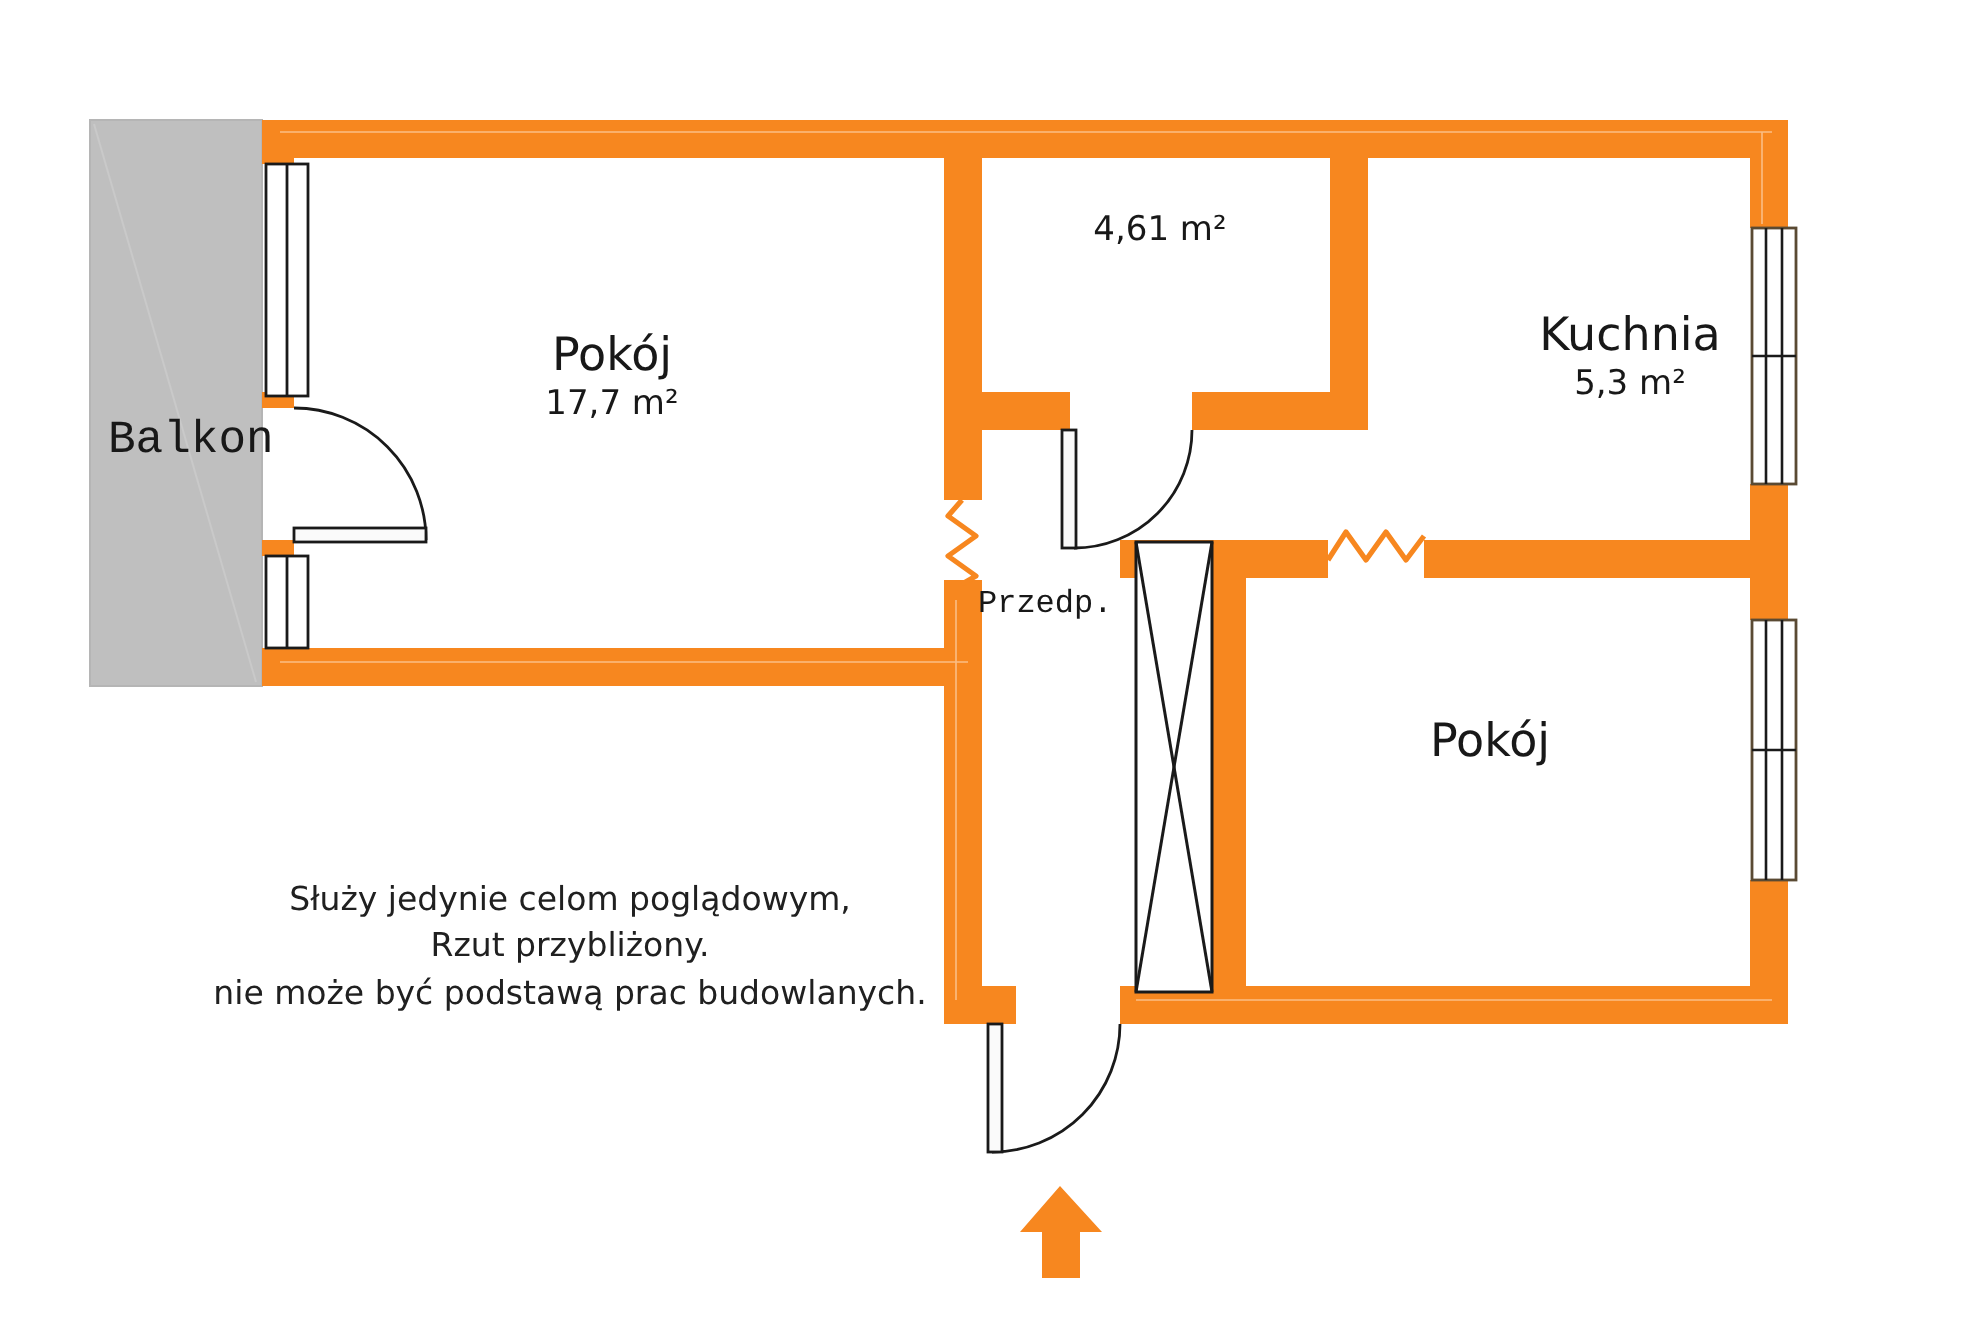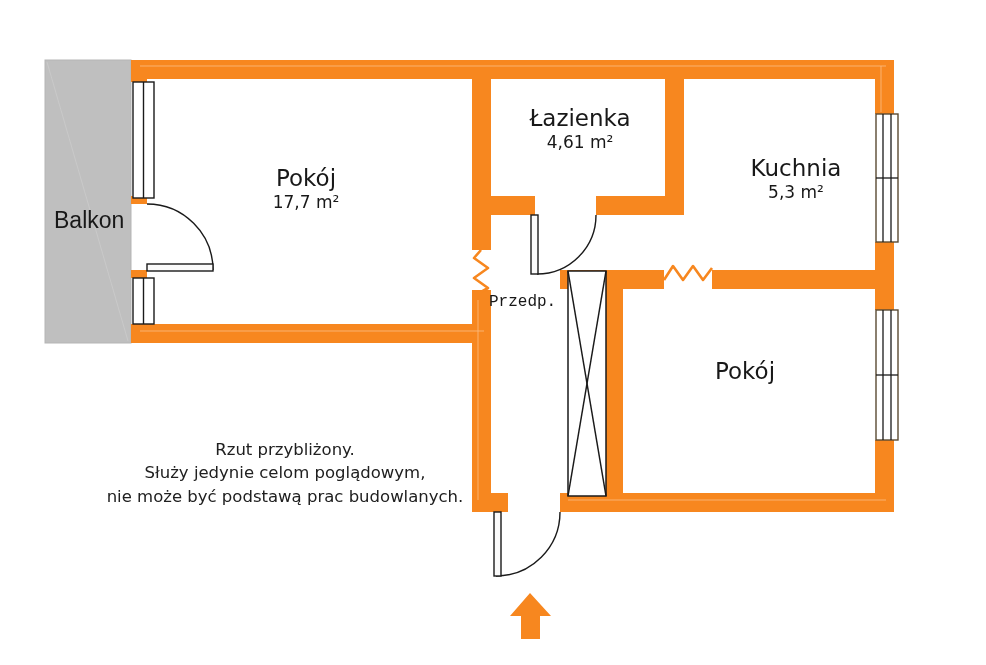--- a/index.html
+++ b/index.html
@@ -40,21 +40,21 @@
     font-size: 23px;
   }
   .room-label .rl-area {
     display: block;
     font-size: 17px;
   }
   .balcony-label {
     position: absolute;
     color: #181818;
     font-size: 23px;
-    font-family: Liberation Sans, sans-serif;
+    font-family: Liberation Mono, monospace;
     white-space: nowrap;
     text-align: right;
   }
   .hall-label {
     position: absolute;
     color: #181818;
     font-size: 16px;
     font-family: Liberation Mono, monospace;
     white-space: nowrap;
   }
@@ -188,34 +188,33 @@
   </svg>
 
   <div class="balcony-label" style="left:54px; top:207px;">Balkon</div>
 
   <div class="room-label" style="left:206px; top:165px; width:200px;">
     <span class="rl-name">Pokój</span>
     <span class="rl-area">17,7 m²</span>
   </div>
 
   <div class="room-label" style="left:480px; top:105px; width:200px;">
-    <span class="rl-name">Łazienka</span>
     <span class="rl-area">4,61 m²</span>
   </div>
 
-  <div class="room-label" style="left:696px; top:155px; width:200px;">
+  <div class="room-label" style="left:715px; top:155px; width:200px;">
     <span class="rl-name">Kuchnia</span>
     <span class="rl-area">5,3 m²</span>
   </div>
 
   <div class="room-label" style="left:645px; top:358px; width:200px;">
     <span class="rl-name">Pokój</span>
   </div>
 
   <div class="hall-label" style="left:489px; top:293px;">Przedp.</div>
 
   <div id="disclaimer">
+    <span>Służy jedynie celom poglądowym,</span>
     <span>Rzut przybliżony.</span>
-    <span>Służy jedynie celom poglądowym,</span>
     <span>nie może być podstawą prac budowlanych.</span>
   </div>
 
 </div>
 
 </body></html>

